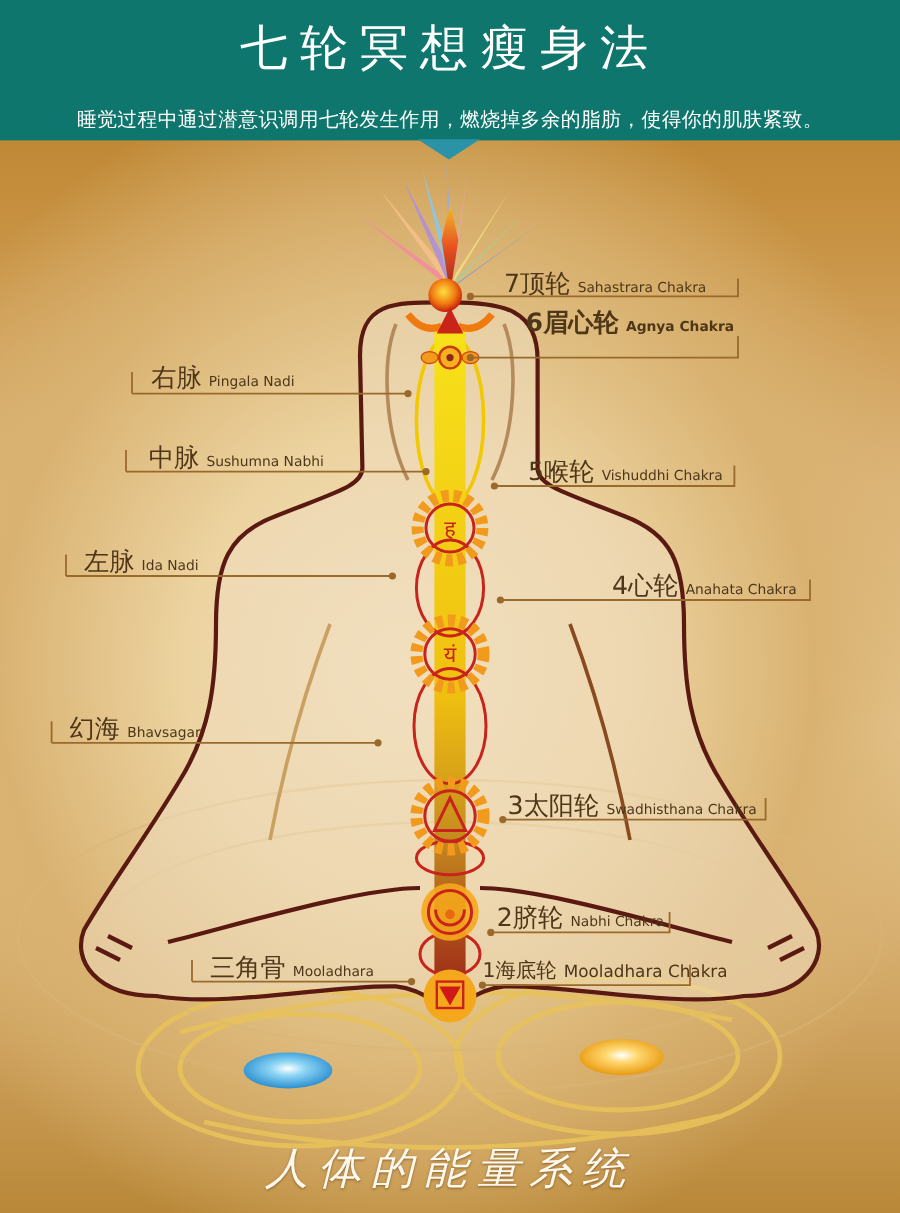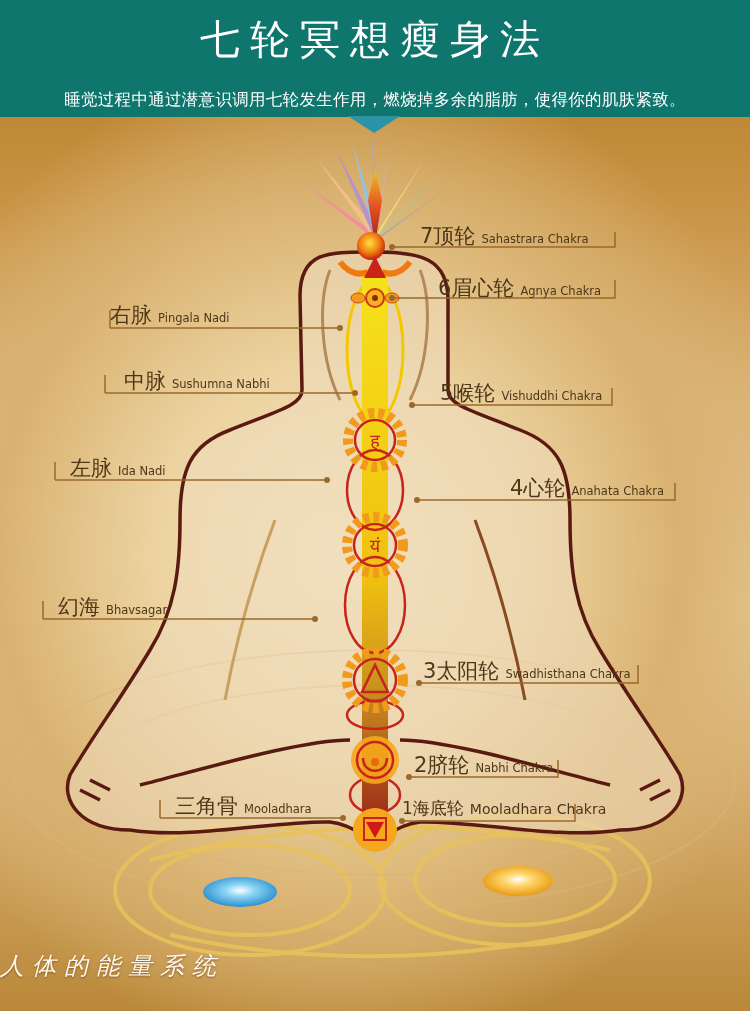--- a/index.html
+++ b/index.html
@@ -13,22 +13,22 @@
   .header-notch { position: absolute; left: 348px; top: 116px; width: 0; height: 0;
         border-left: 26px solid transparent; border-right: 26px solid transparent; border-top: 17px solid #2b93a8; z-index: 5; }
   .title { position: absolute; left: 0; right: 0; top: 12px; text-align: center; color: #ffffff;
         font-size: 40px; letter-spacing: 10px; font-weight: normal; }
   .sub { position: absolute; left: 0; right: 0; text-align: center; color: #ffffff; font-size: 16.5px; letter-spacing: 0.3px; }
   .sub1 { top: 63px; } .sub2 { top: 89px; }
   svg.figure { position: absolute; left: 0; top: 0; z-index: 2; }
   .label { position: absolute; z-index: 4; color: #4e3618; white-space: nowrap; }
   .label .cn { font-size: 21px; }
   .label .en { font-size: 11.5px; margin-left: 6px; }
-  .footer-title { position: absolute; left: 0; right: 0; top: 950px; color: #fff8ec;
-        font-family: "DejaVu Serif", serif; font-size: 24px; letter-spacing: 8px; z-index: 4;
+  .footer-title { position: absolute; left: 0; right: 0; top: 950px; text-align: center; color: #fff8ec;
+        font-family: "DejaVu Serif", serif; font-size: 36px; letter-spacing: 8px; z-index: 4;
         text-shadow: 0 1px 2px rgba(90,50,10,0.6); font-style: italic; }
 </style>
 </head>
 <body>
 
 <div class="bg"></div>
 
 <div class="header">
   <div class="title">七轮冥想瘦身法</div>
   <div class="sub sub2">睡觉过程中通过潜意识调用七轮发生作用，燃烧掉多余的脂肪，使得你的肌肤紧致。</div>
@@ -191,24 +191,24 @@
       <circle cx="419" cy="683" r="3"></circle>
     <circle cx="409" cy="777" r="3"></circle>
       <circle cx="343" cy="818" r="3"></circle>
       <circle cx="402" cy="821" r="3"></circle>
   </g>
 </svg>
 
 <div class="label" style="left:420px; top:222px;">
   <span class="cn">7顶轮</span><span class="en">Sahastrara Chakra</span>
 </div>
-<div class="label" style="left:438px; top:274px;">
+<div class="label" style="left:438px; top:255px;font-weight:bold;">
   <span class="cn">6眉心轮</span><span class="en">Agnya Chakra</span>
 </div>
-<div class="label" style="left:110px; top:301px;">
+<div class="label" style="left:126px; top:301px;">
   <span class="cn">右脉</span><span class="en">Pingala Nadi</span>
 </div>
 <div class="label" style="left:124px; top:367px;">
   <span class="cn">中脉</span><span class="en">Sushumna Nabhi</span>
 </div>
 <div class="label" style="left:440px; top:379px;">
   <span class="cn">5喉轮</span><span class="en">Vishuddhi Chakra</span>
 </div>
 <div class="label" style="left:70px; top:454px;">
   <span class="cn">左脉</span><span class="en">Ida Nadi</span>

